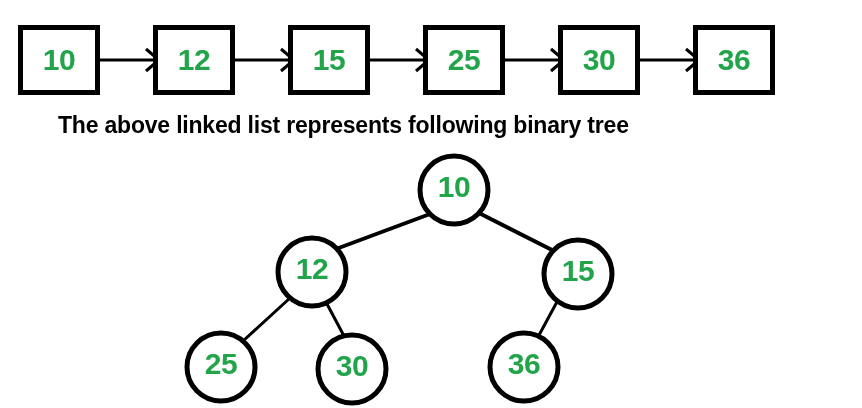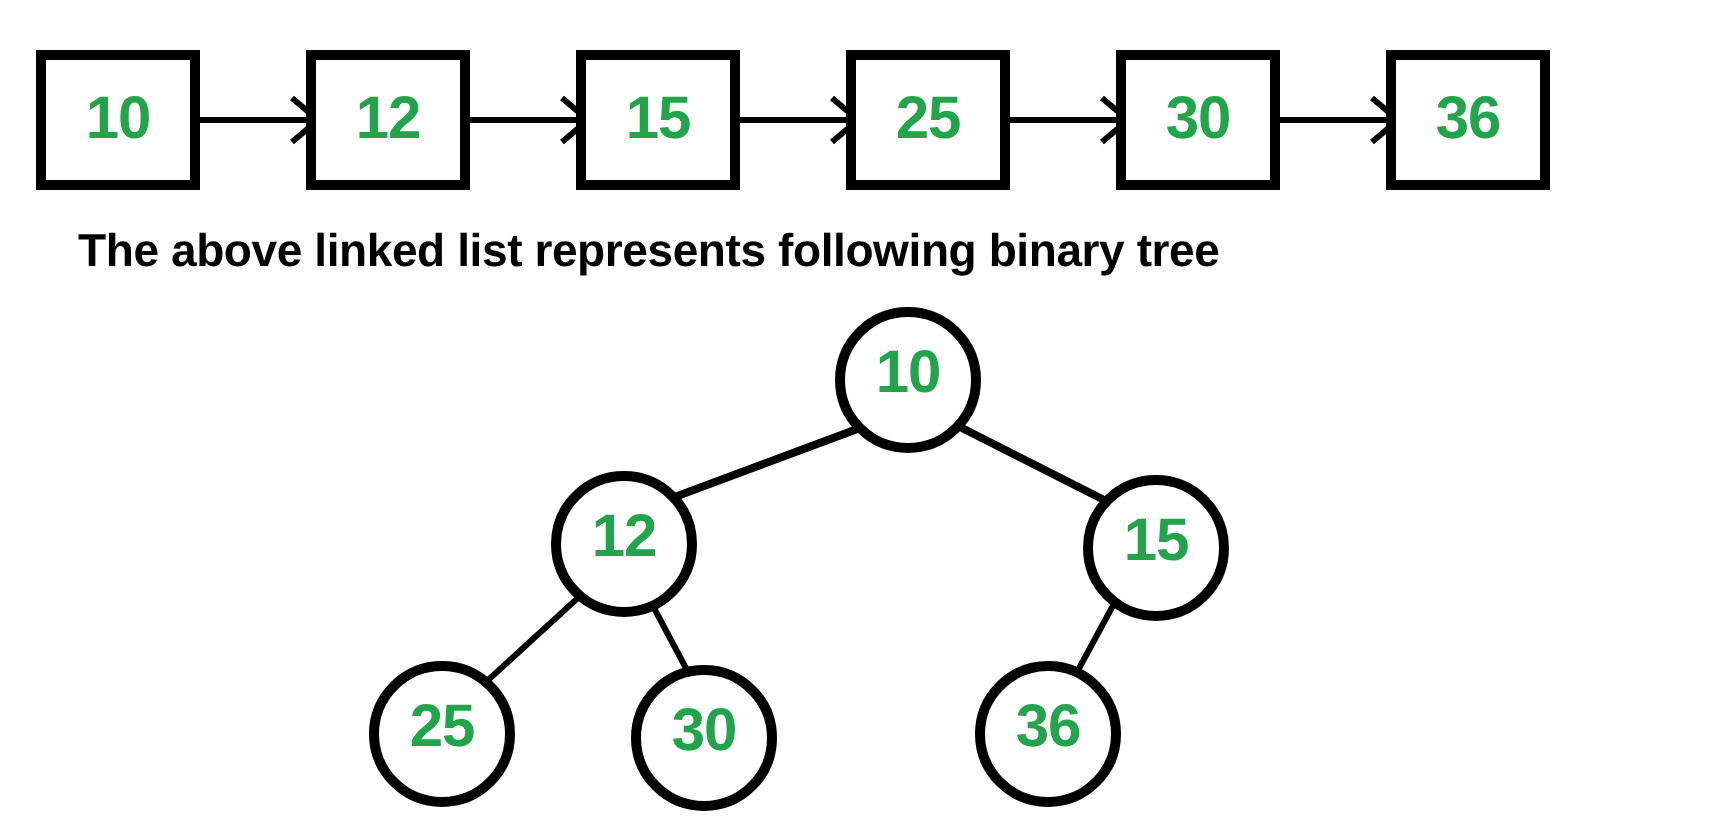--- a/index.html
+++ b/index.html
@@ -45,21 +45,21 @@
     font-family: "Liberation Sans", sans-serif;
     font-size: 30px;
     font-weight: bold;
     color: #22a44a;
     letter-spacing: -0.5px;
   }
 
   
   #caption {
     position: absolute;
-    left: 39px;
+    left: 58px;
     top: 112px;
     font-family: "Liberation Sans", sans-serif;
     font-size: 23px;
     font-weight: bold;
     color: #000000;
     white-space: nowrap;
     letter-spacing: -0.2px;
   }
 
   

